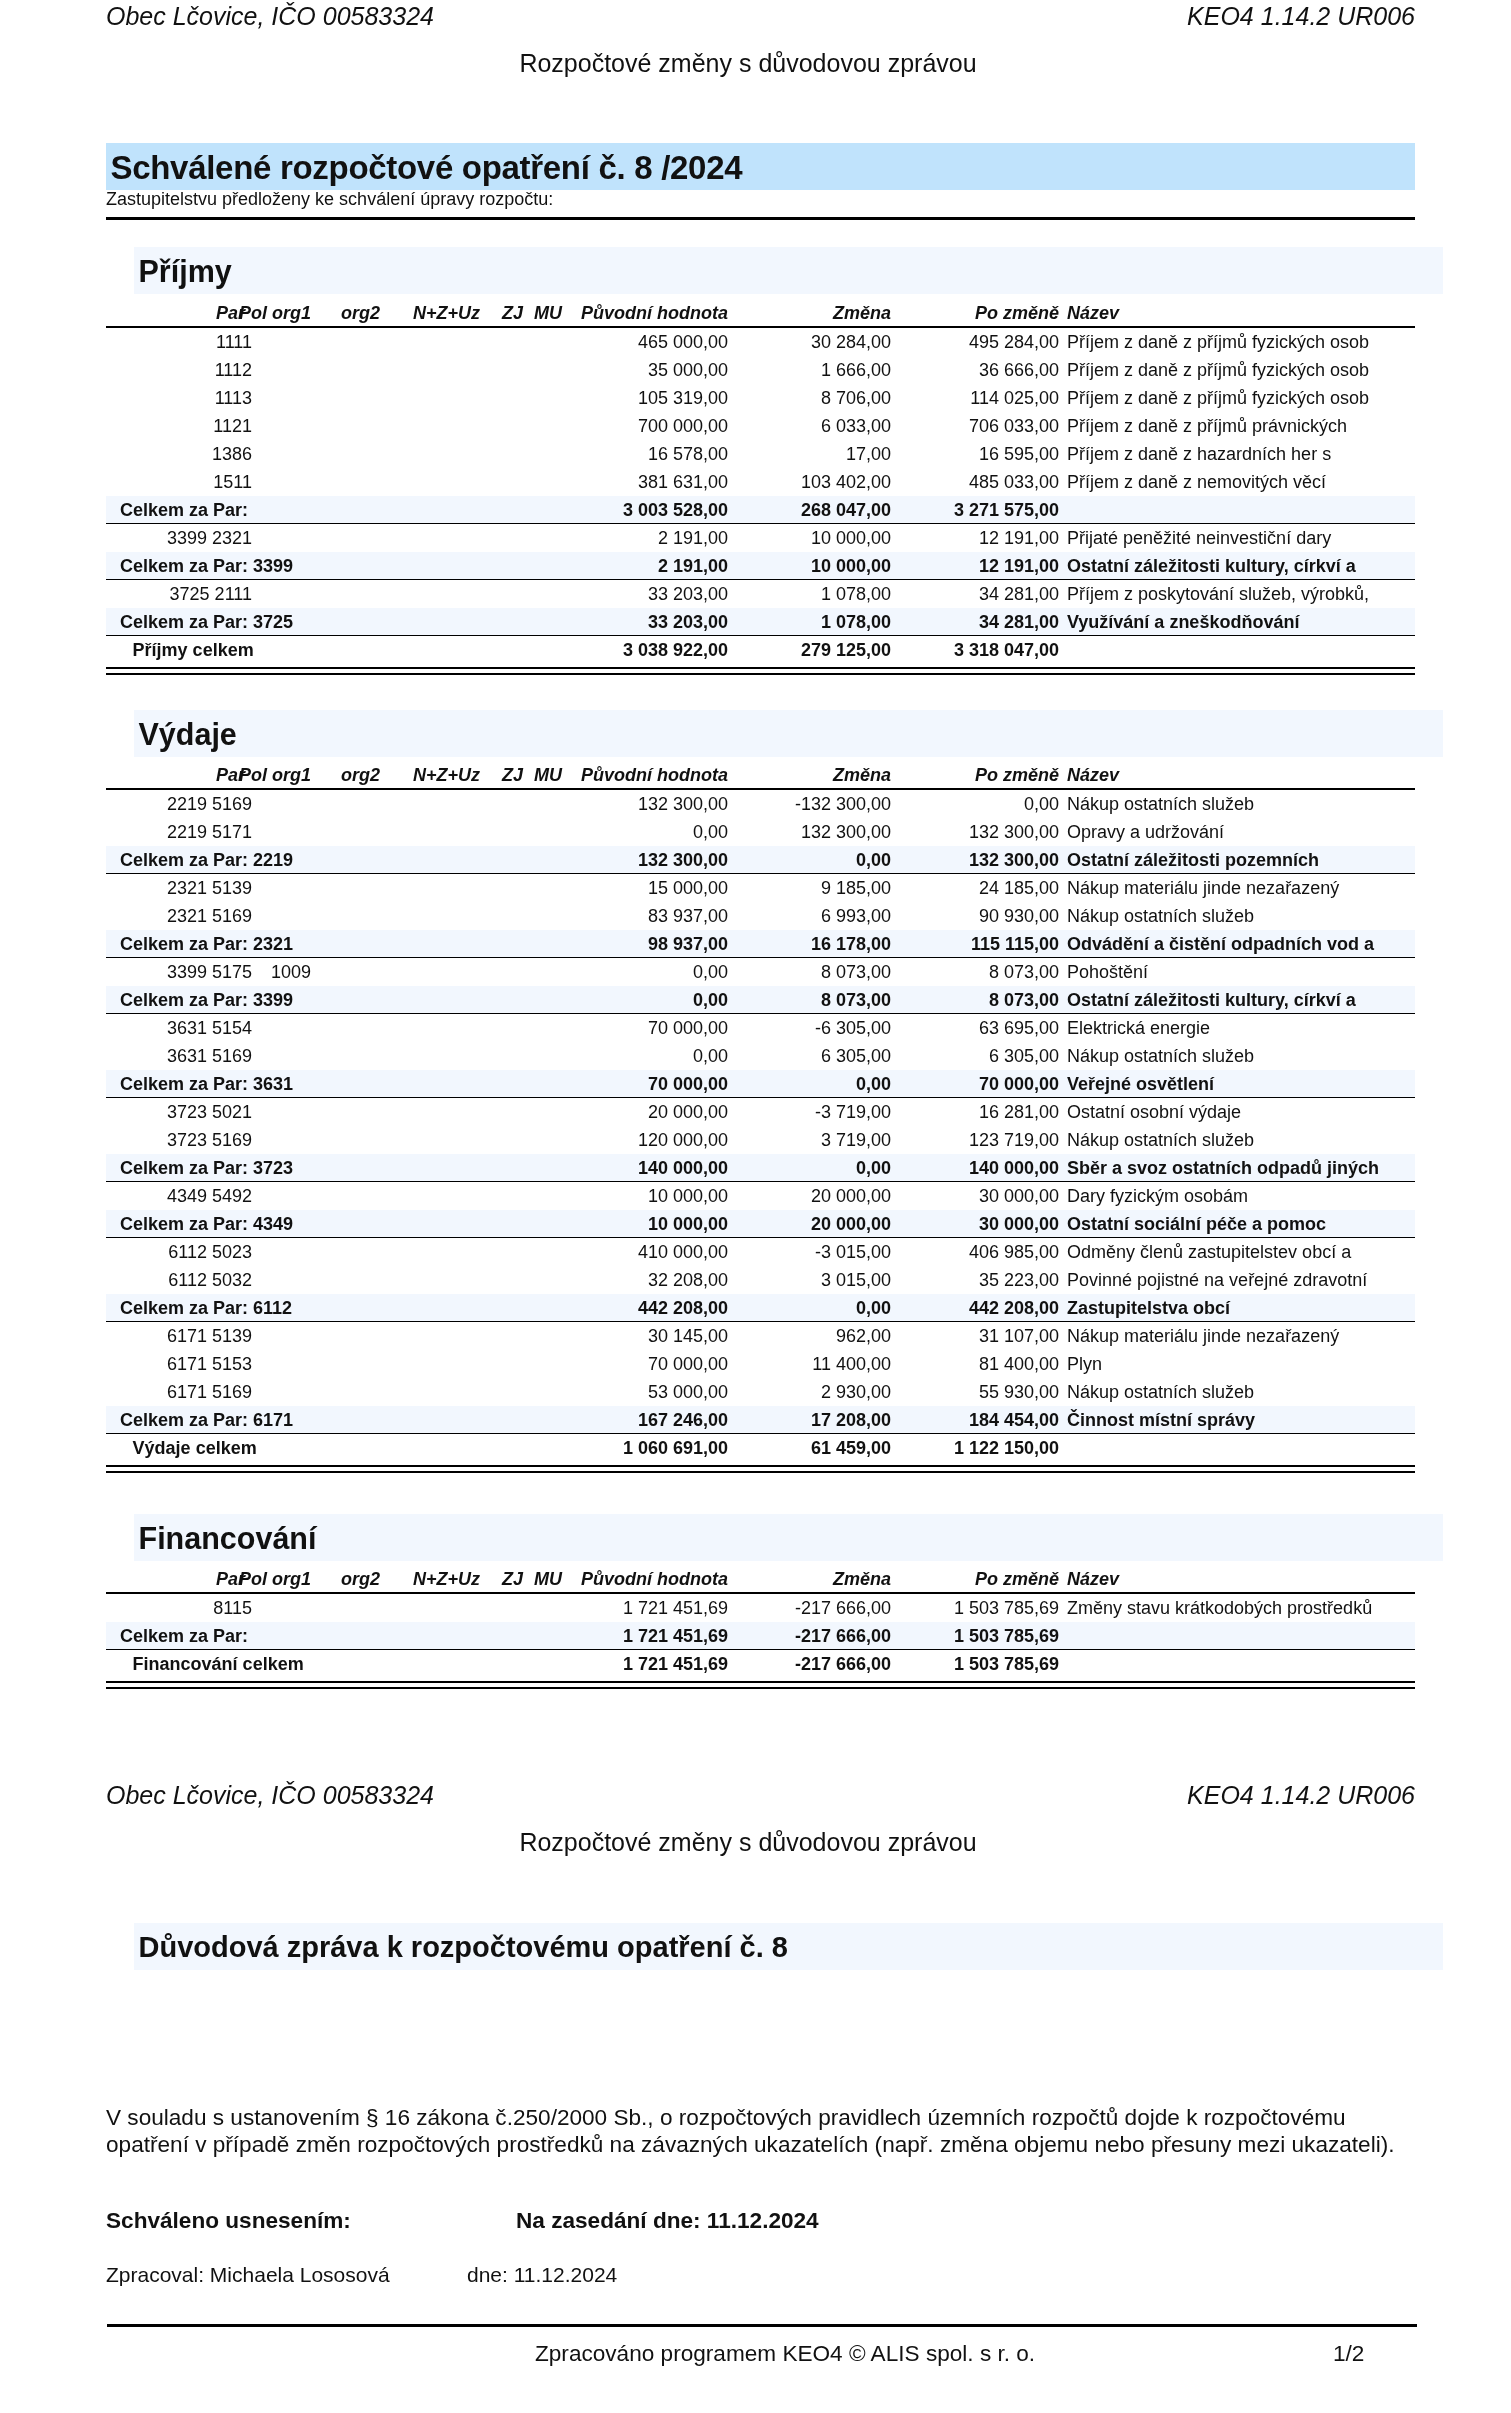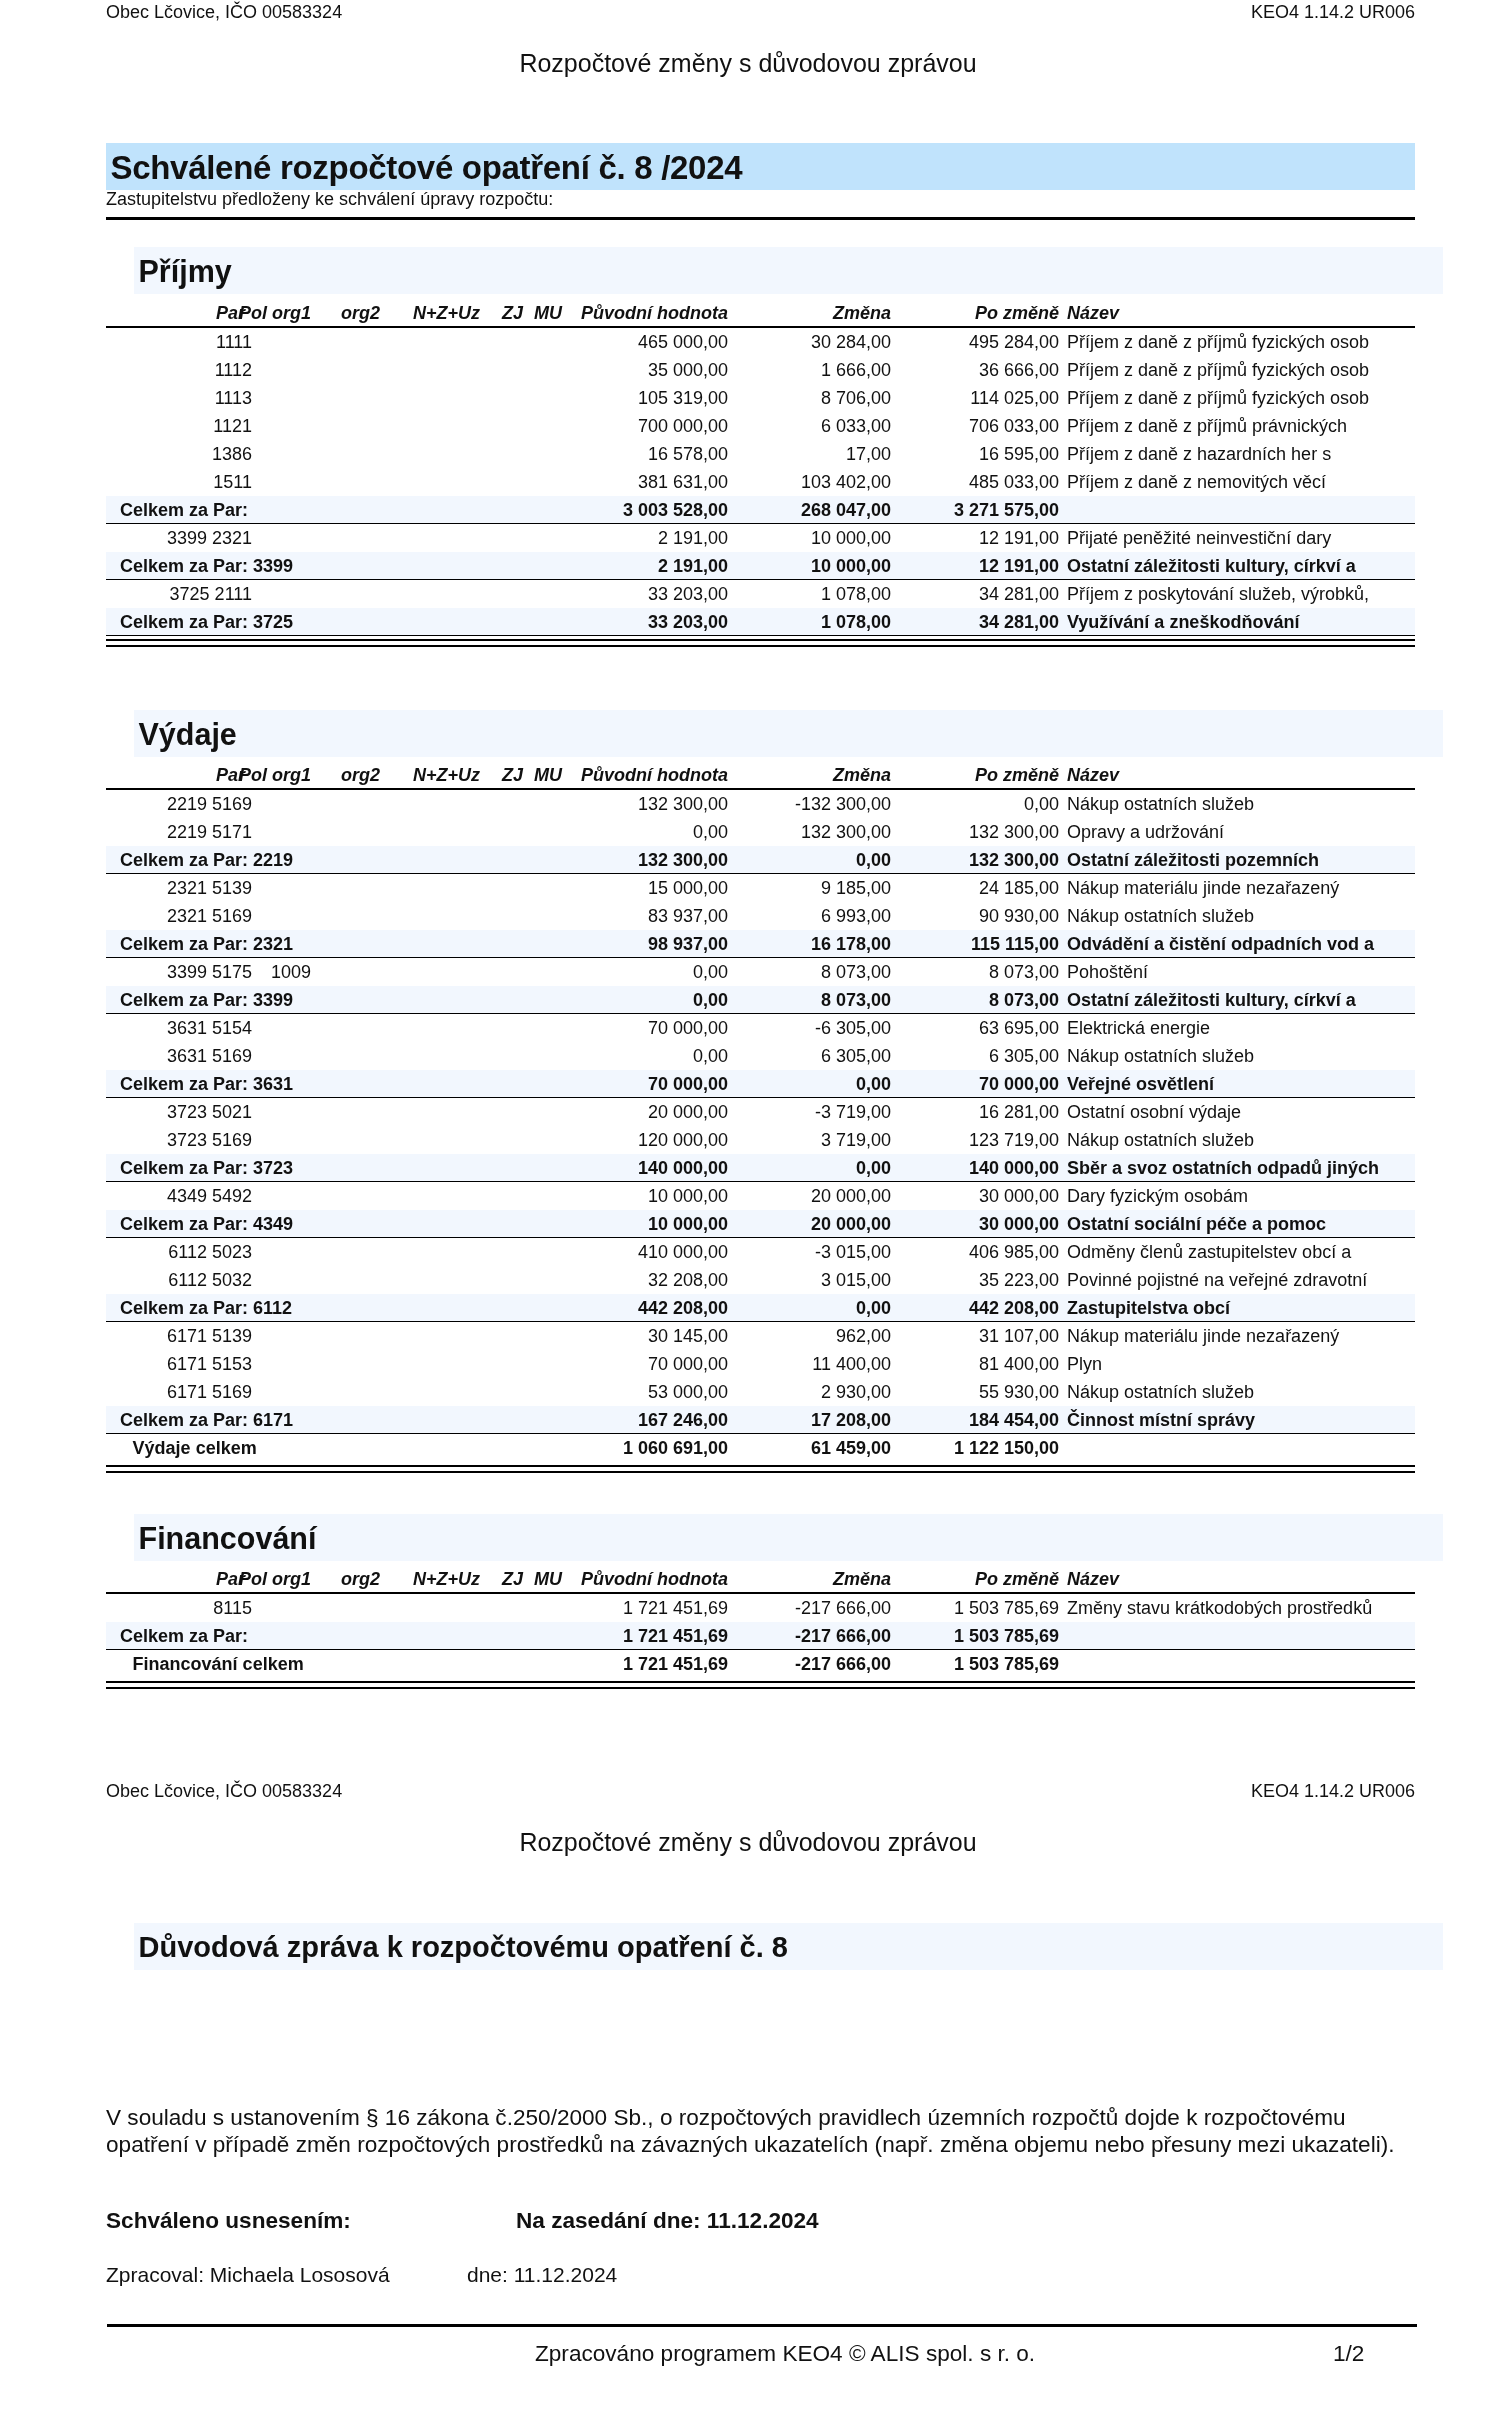--- a/index.html
+++ b/index.html
@@ -1,18 +1,18 @@
 <!DOCTYPE html>
 <html style="font-size:9px"><head>
 <meta charset="utf-8">
 <style>
   * { box-sizing: border-box; margin: 0; padding: 0; }
   html, body { width: 1512px; height: 2413px; background: #ffffff; overflow: hidden; }
   body { position: relative; font-family: "Liberation Sans", sans-serif; color: #111; }
-  .hdr-left, .hdr-right { position: absolute; font-size: 18px; white-space: nowrap; }
+  .hdr-left, .hdr-right { position: absolute; font-size: 25px; white-space: nowrap; font-style: italic; }
   .hdr-left { left: 106px; }
   .hdr-right { right: 97px; }
   .doc-sub { position: absolute; left: 0; width: 1496px; text-align: center; font-size: 25px; }
 
   .title-band { position: absolute; left: 106px; width: 1309px; height: 47px; background: #C0E3FC; }
   .title-band .t { position: absolute; left: 4.5px; top: 5.7px; font-size: 33px; font-weight: bold; white-space: nowrap; letter-spacing: -0.3px; }
   .intro { position: absolute; left: 106px; font-size: 18px; }
   .rule { position: absolute; left: 106px; width: 1309px; background: #000; }
   .rule.thick { height: 2.8px; }
   .rule.double { height: 8px; background: transparent; border-top: 2.8px solid #000; border-bottom: 2.8px solid #000; }
@@ -145,20 +145,26 @@
       <span class="c-new">34 281,00</span>
       <span class="c-name">Příjem z poskytování služeb, výrobků,</span>
     </div>
     <div class="row sum">
       <span class="c-label">Celkem za Par: 3725</span>
       <span class="c-orig">33 203,00</span>
       <span class="c-chg">1 078,00</span>
       <span class="c-new">34 281,00</span>
       <span class="c-name">Využívání a zneškodňování</span>
     </div>
+    <div class="row grand">
+      <span class="c-glabel">Příjmy celkem</span>
+      <span class="c-orig">3 038 922,00</span>
+      <span class="c-chg">279 125,00</span>
+      <span class="c-new">3 318 047,00</span>
+    </div>
     <div class="rule double" style="position: relative; left: 0px; width: 1309px; margin-top: 3.4px;"></div>
   </div>
 
 <div class="sec-band" style="top:710px;">
   <div class="t">Výdaje</div>
 </div>
 <div class="table" style="top:761px;" id="tbl-vydaje">
     <div class="row head">
       <span class="c-par" style="right: 1170px;">Par</span>
       <span class="c-pol" style="right: 1148px;">Pol</span>

